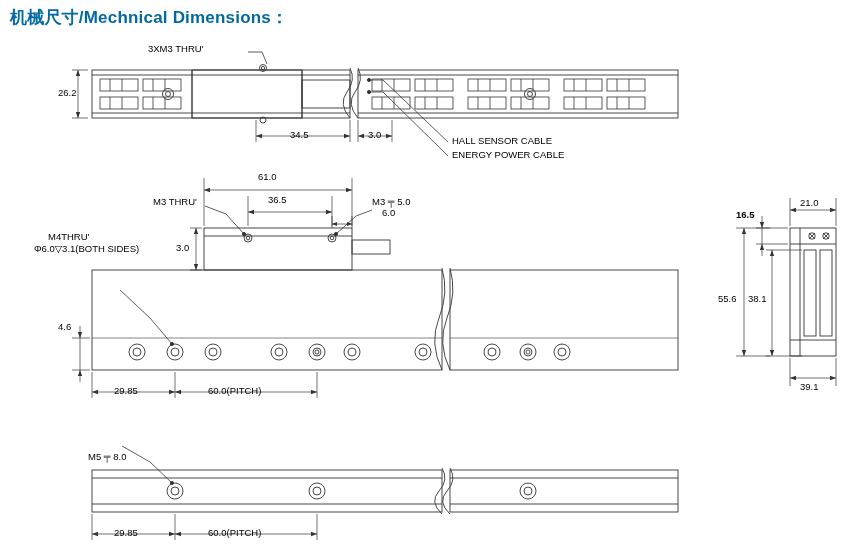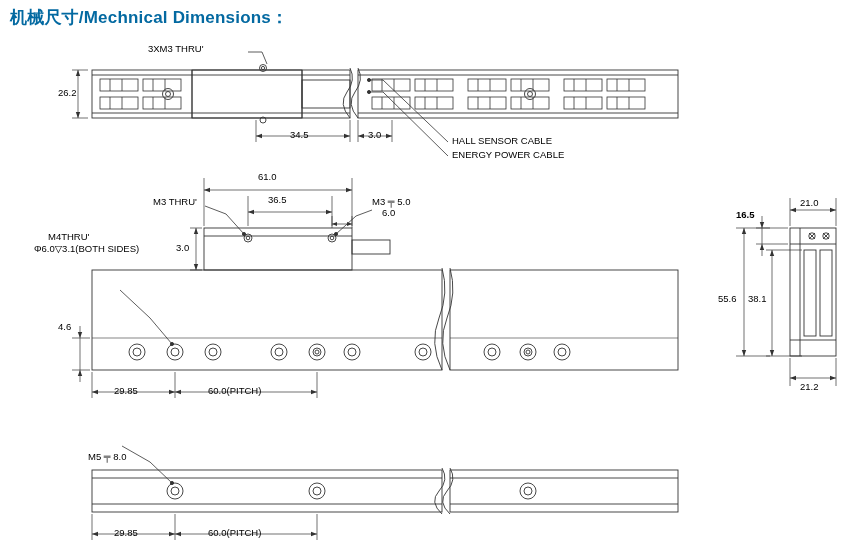--- a/index.html
+++ b/index.html
@@ -343,17 +343,17 @@
 <div class="lbl" style="left:48px; top:232px;">M4THRU'</div>
 <div class="lbl" style="left:34px; top:244px;">Φ6.0▽3.1(BOTH SIDES)</div>
 <div class="lbl" style="left:58px; top:322px;">4.6</div>
 <div class="lbl" style="left:114px; top:386px;">29.85</div>
 <div class="lbl" style="left:208px; top:386px;">60.0(PITCH)</div>
 
 <div class="lbl" style="left:800px; top:198px;">21.0</div>
 <div class="lbl" style="left:736px; top:210px;font-weight:bold;">16.5</div>
 <div class="lbl" style="left:718px; top:294px;">55.6</div>
 <div class="lbl" style="left:748px; top:294px;">38.1</div>
-<div class="lbl" style="left:800px; top:382px;">21.2</div>
+<div class="lbl" style="left:800px; top:382px;">39.1</div>
 
 <div class="lbl" style="left:88px; top:452px;">M5 ╤ 8.0</div>
 <div class="lbl" style="left:114px; top:528px;">29.85</div>
 <div class="lbl" style="left:208px; top:528px;">60.0(PITCH)</div>
 
 </body></html>

